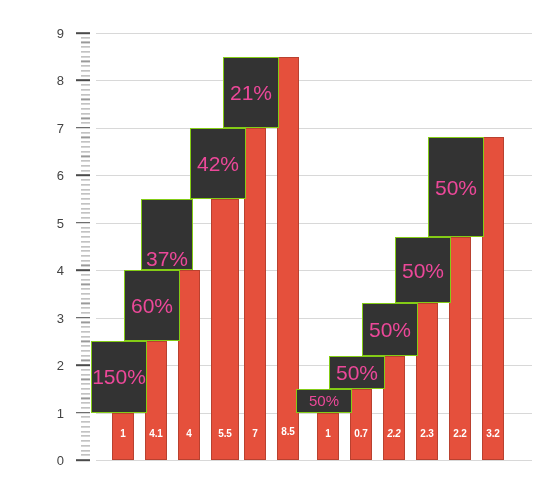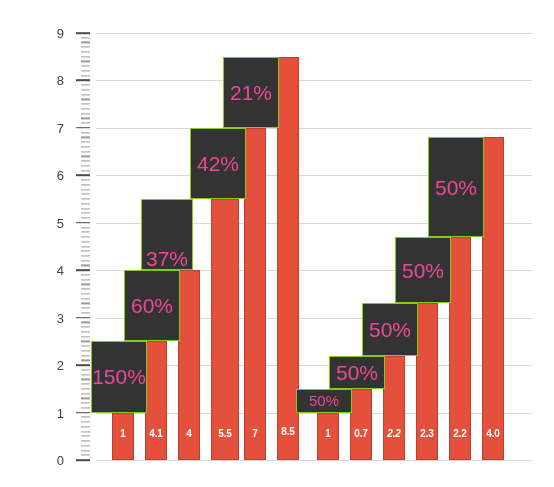--- a/index.html
+++ b/index.html
@@ -262,21 +262,21 @@
         <div class="bar" style="left: 383px; top: 355.622px; width: 22px; height: 104.378px;">
           <div class="bar-value" style="top: 71.3778px; font-style: italic;">2.2</div>
         </div>
         <div class="bar" style="left: 416px; top: 303.433px; width: 22px; height: 156.567px;">
           <div class="bar-value" style="top: 123.567px;">2.3</div>
         </div>
         <div class="bar" style="left: 449px; top: 237.011px; width: 22px; height: 222.989px;">
           <div class="bar-value" style="top: 189.989px;">2.2</div>
         </div>
         <div class="bar" style="left: 482px; top: 137.378px; width: 22px; height: 322.622px;">
-          <div class="bar-value" style="top: 289.622px;">4.0</div>
+          <div class="bar-value" style="top: 289.622px;">3.2</div>
         </div>
       </div>
     <div id="callouts-layer">
         <div class="pct-box" style="left: 91px; top: 341.389px; width: 56px; height: 71.1667px;">
           <span style="font-size: 21px;">150%</span>
         </div>
         <div class="pct-box" style="left: 124px; top: 270.222px; width: 56px; height: 71.1667px;">
           <span style="font-size: 21px;">60%</span>
         </div>
         <div class="pct-box" style="left: 141px; top: 199.056px; width: 52px; height: 71.1667px; align-items: flex-end;">

